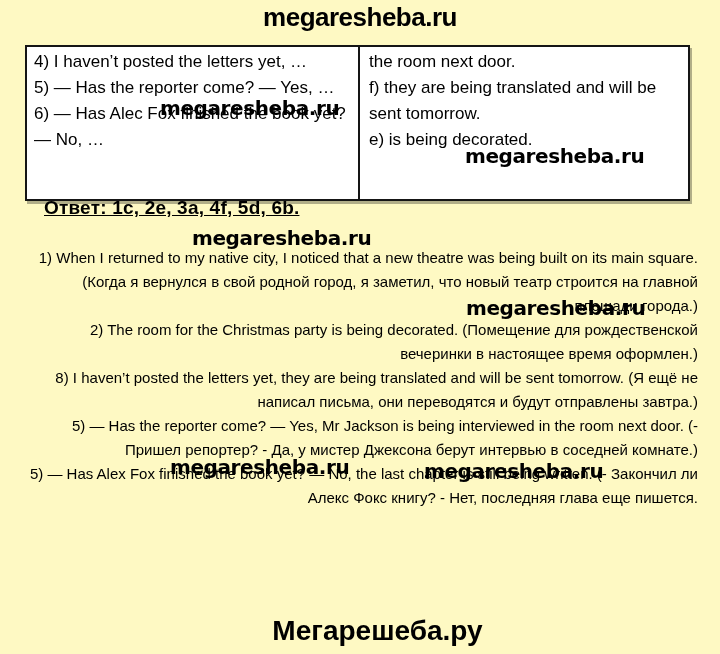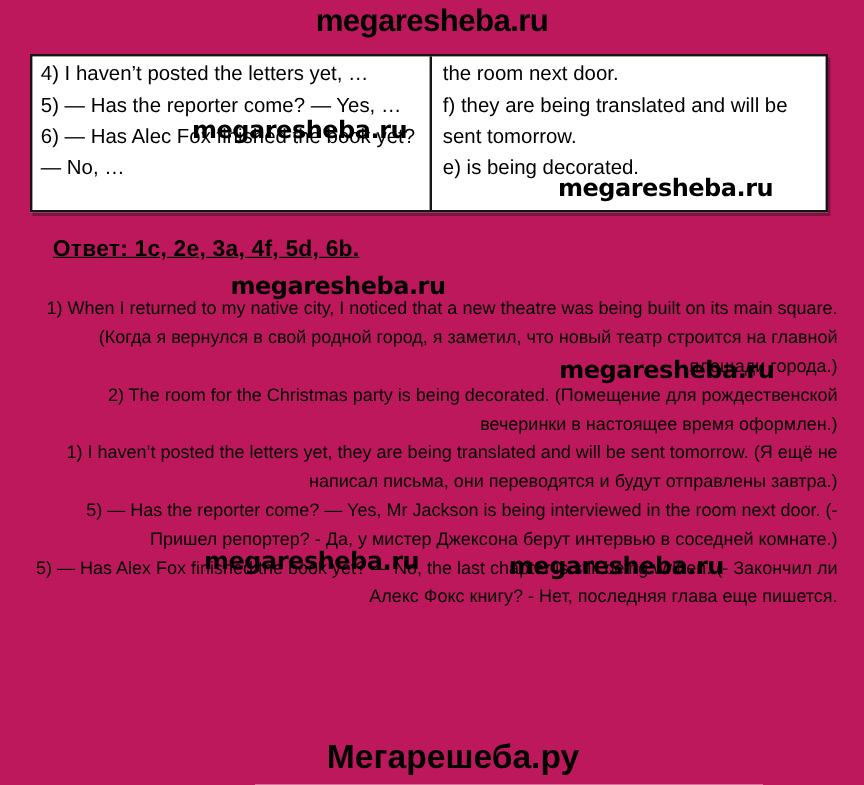--- a/index.html
+++ b/index.html
@@ -3,41 +3,41 @@
 <meta charset="utf-8">
 <style>
   * { margin: 0; padding: 0; box-sizing: border-box; }
   html, body { background: #ffffff; }
   body { font-family: "Liberation Sans", sans-serif; color: #000; }
 
   .page {
     position: relative;
     width: 720px;
     height: 654px;
-    background: #be185d;
+    background: #fef9c3;
     overflow: hidden;
   }
 
   .header-wm {
     position: absolute;
     top: 2px;
     left: 0;
     width: 100%;
     text-align: center;
     font-size: 26px;
     font-weight: bold;
     letter-spacing: -0.5px;
   }
 
   .qtable {
     position: absolute;
     left: 25px;
     top: 45px;
     width: 665px;
-    height: 132px;
+    height: 156px;
     border: 2px solid #151515;
     display: flex;
     box-shadow: 2px 3px 0 rgba(0,0,0,0.30);
     background: #fff;
   }
   .qtable .cell {
     font-size: 17px;
     line-height: 26px;
     padding: 2px 6px 0 7px;
   }
@@ -113,21 +113,21 @@
       <div>f) they are being translated and will be sent tomorrow.</div>
       <div>e) is being decorated.</div>
     </div>
   </div>
 
   <div class="answer-key">Ответ: 1c, 2e, 3a, 4f, 5d, 6b.</div>
 
   <div class="solutions">
     <div>1) When I returned to my native city, I noticed that a new theatre was being built on its main square. (Когда я вернулся в свой родной город, я заметил, что новый театр строится на главной площади города.)</div>
     <div>2) The room for the Christmas party is being decorated. (Помещение для рождественской вечеринки в настоящее время оформлен.)</div>
-    <div>1) I haven’t posted the letters yet, they are being translated and will be sent tomorrow. (Я ещё  не написал письма, они переводятся и будут отправлены завтра.)</div>
+    <div>8) I haven’t posted the letters yet, they are being translated and will be sent tomorrow. (Я ещё  не написал письма, они переводятся и будут отправлены завтра.)</div>
     <div>5) — Has the reporter come? — Yes, Mr Jackson is being interviewed in the room next door.  (- Пришел репортер? - Да, у мистер Джексона берут интервью в соседней комнате.)</div>
     <div>5) — Has Alex Fox finished the book yet? — No, the last chapter is still being written. (- Закончил ли Алекс Фокс книгу? - Нет, последняя глава еще пишется.</div>
   </div>
 
   <div class="wm wm-table-left">megaresheba.ru</div>
   <div class="wm wm-table-right">megaresheba.ru</div>
   <div class="wm wm-answer">megaresheba.ru</div>
   <div class="wm wm-p1">megaresheba.ru</div>
   <div class="wm wm-p4a">megaresheba.ru</div>
   <div class="wm wm-p4b">megaresheba.ru</div>

